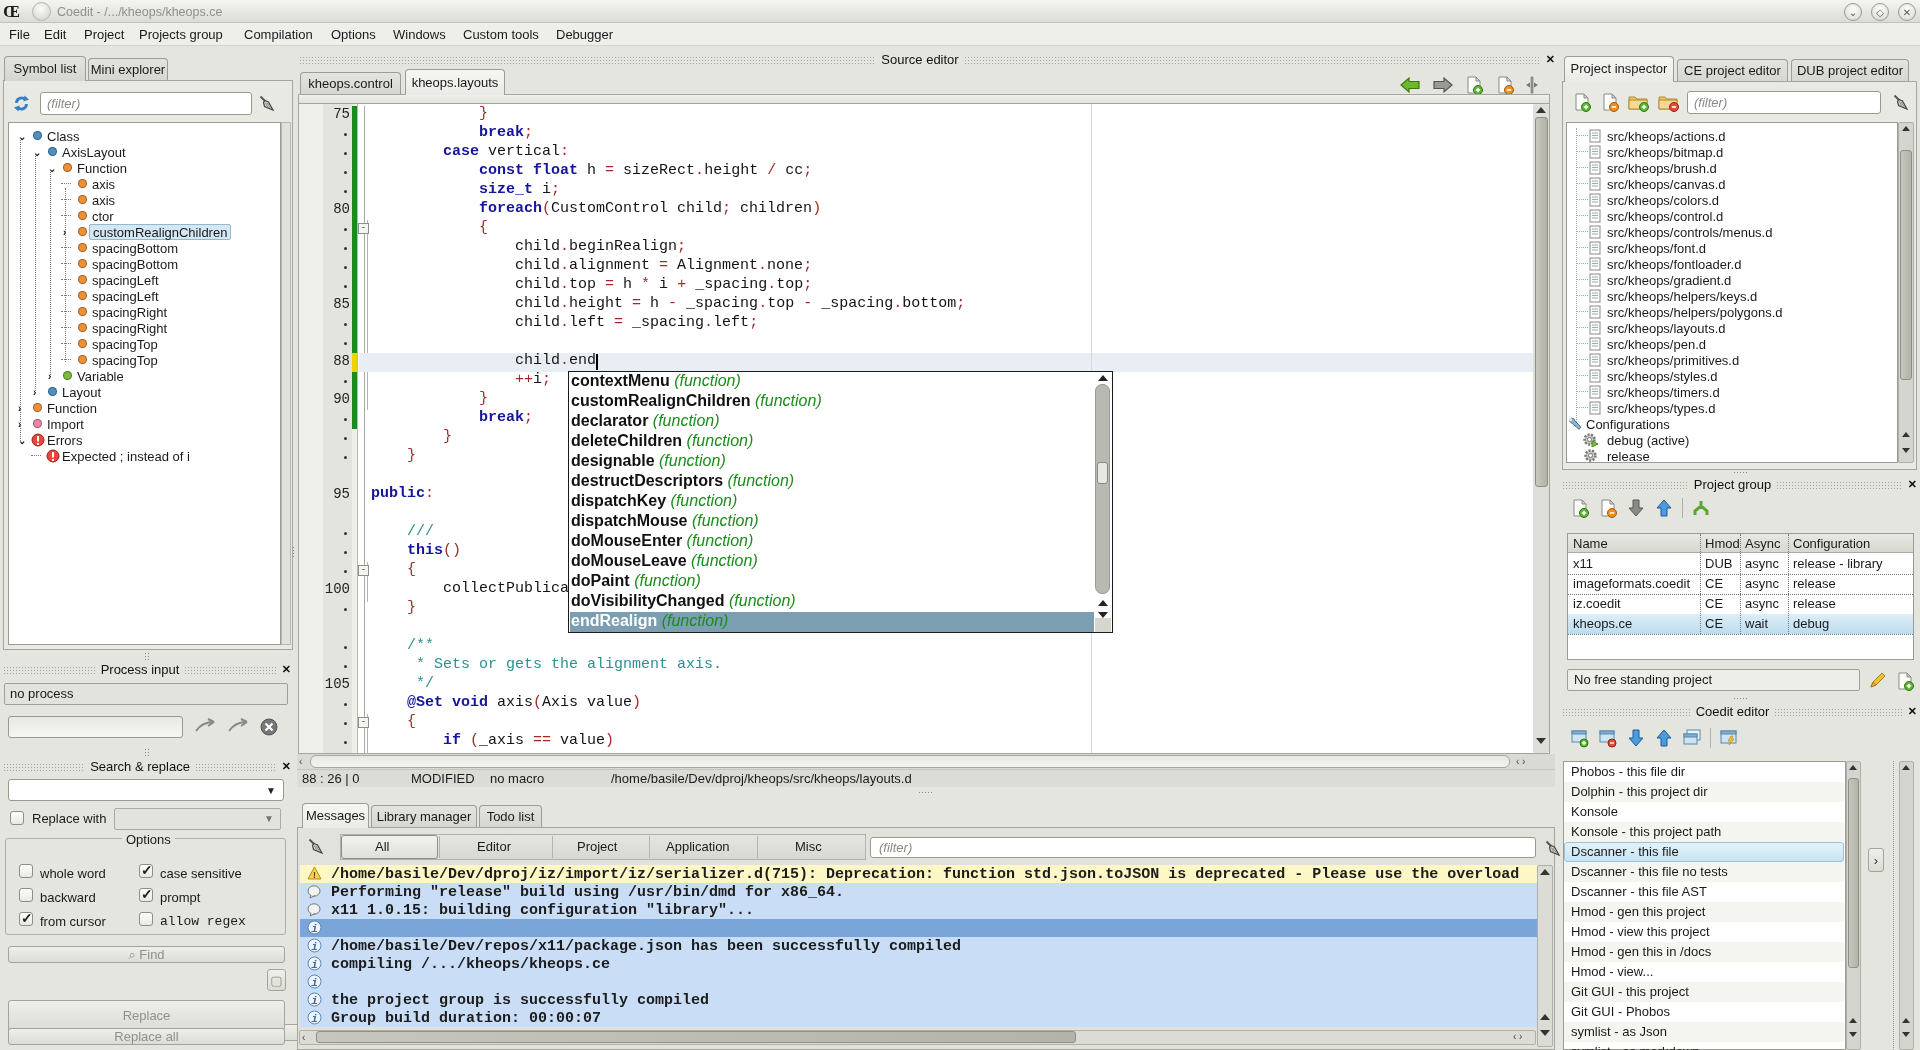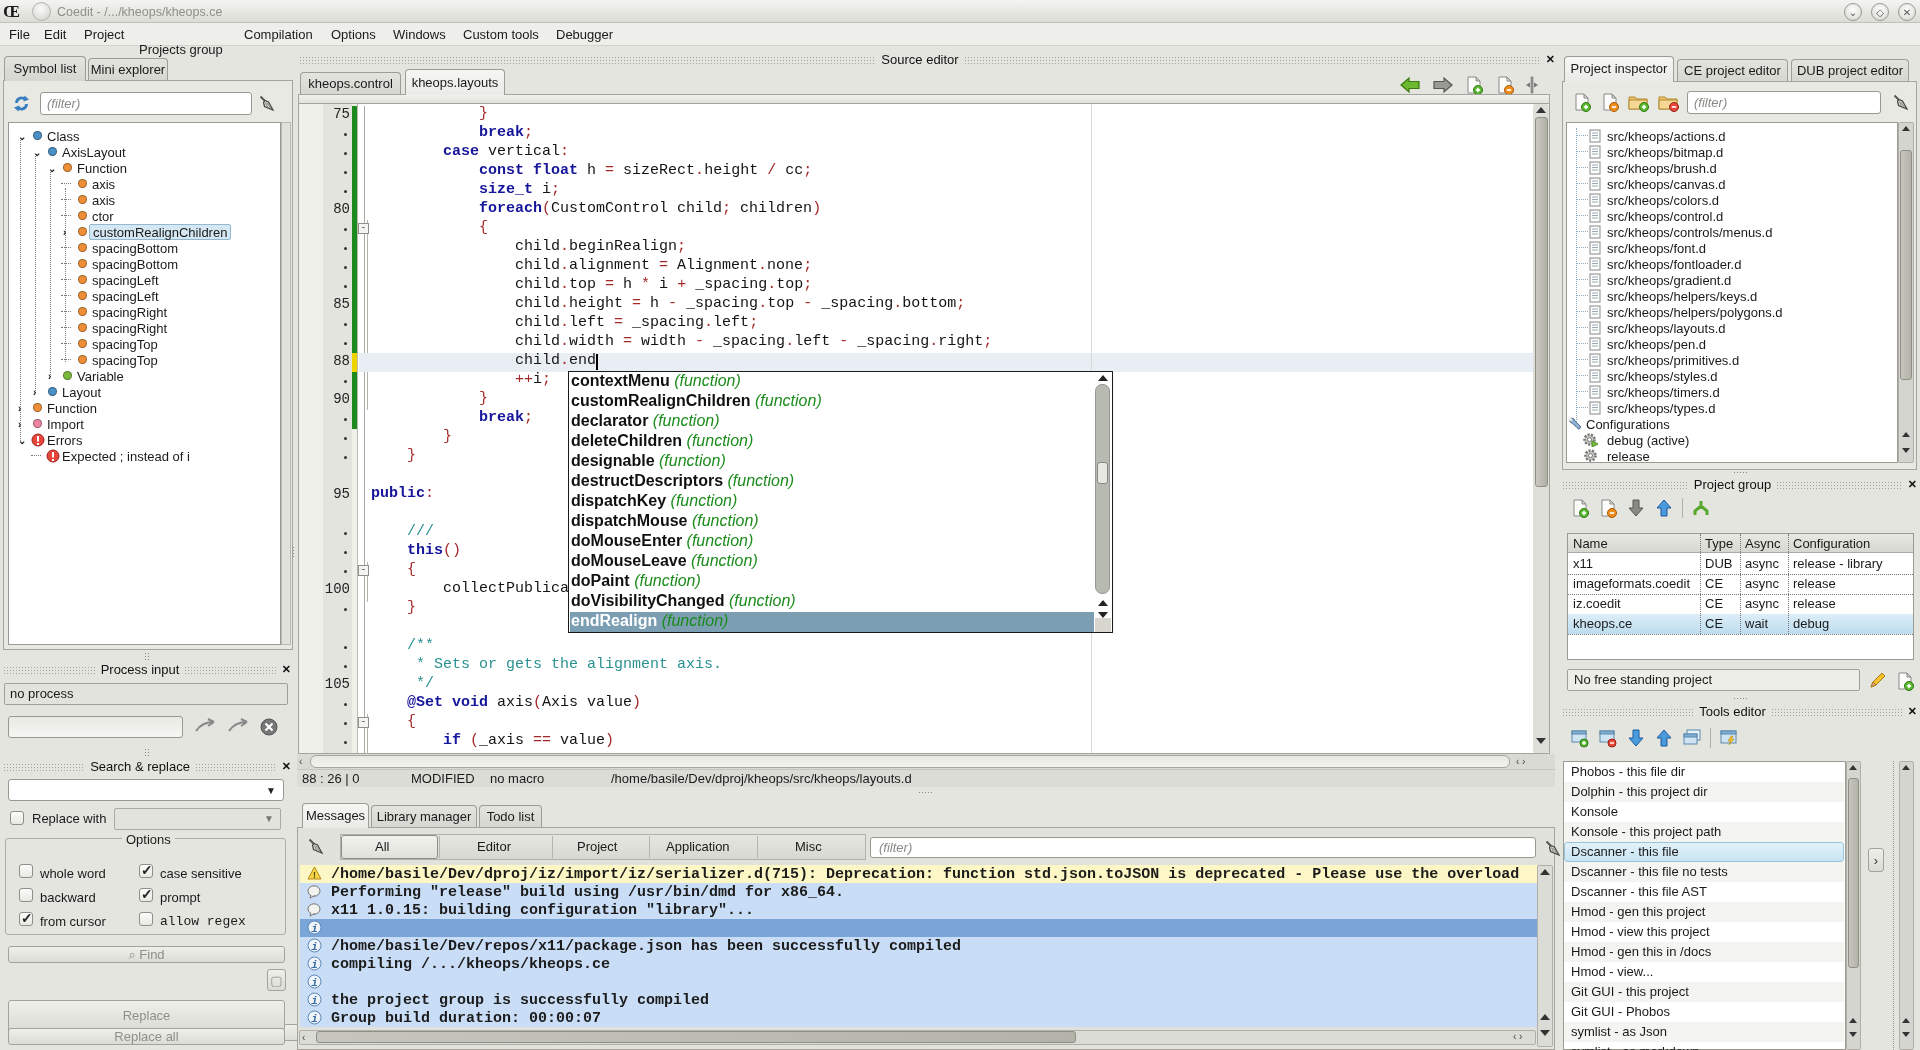--- a/index.html
+++ b/index.html
@@ -75,21 +75,21 @@
       <span>◇</span>
     </div>
 <div class="winbtn" style="left:1898px;">
       <span>✕</span>
     </div>
 
 <div class="abs" id="menubar">
 <span class="mitem" style="left:9px;">File</span>
 <span class="mitem" style="left:44px;">Edit</span>
 <span class="mitem" style="left:84px;">Project</span>
-<span class="mitem" style="left:139px;margin-top:15px;">Projects group</span>
+<span class="mitem" style="left:139px;">Projects group</span>
 <span class="mitem" style="left:244px;">Compilation</span>
 <span class="mitem" style="left:331px;">Options</span>
 <span class="mitem" style="left:393px;">Windows</span>
 <span class="mitem" style="left:463px;">Custom tools</span>
 <span class="mitem" style="left:556px;">Debugger</span>
 </div>
 
 <div class="tab" style="left:4px;top:56px;width:82px;height:25px;padding-top:4px;z-index:2;">Symbol list</div>
 <div class="tab" style="left:88px;top:58px;width:80px;height:23px;padding-top:3px;">Mini explorer</div>
 <div class="panel" style="left:3px;top:80px;width:290px;height:570px;"></div>
@@ -742,21 +742,21 @@
         </svg>
         <div style="width:1px;height:20px;background:#b0b0a8;"></div>
         <svg width="20" height="20">
           <path d="M10 3 v5 M10 8 l-6 5 v4 M10 8 l6 5 v4" stroke="#58a830" stroke-width="3" fill="none"></path>
         </svg>
       </div>
     </div>
 <div class="abs" style="left:1567px;top:533px;width:347px;height:127px;background:#fff;border:1px solid #9b9b93;">
       <div class="abs" style="left:0;top:0;width:345px;height:19px;background:linear-gradient(#e9e9e4,#d7d7d0);border-bottom:1px solid #aaa;"></div>
       <div class="abs" style="left:5px;top:2px;font-size:13px;">Name</div>
-      <div class="abs" style="left:137px;top:2px;font-size:13px;">Type</div>
+      <div class="abs" style="left:137px;top:2px;font-size:13px;">Hmod</div>
       <div class="abs" style="left:177px;top:2px;font-size:13px;">Async</div>
       <div class="abs" style="left:225px;top:2px;font-size:13px;">Configuration</div>
       <div class="abs" style="left:0;top:40px;width:345px;border-top:1px dotted #777;"></div>
       <div class="abs" style="left:5px;top:22px;font-size:13px;">x11</div>
       <div class="abs" style="left:137px;top:22px;font-size:13px;">DUB</div>
       <div class="abs" style="left:177px;top:22px;font-size:13px;">async</div>
       <div class="abs" style="left:225px;top:22px;font-size:13px;">release - library</div>
       <div class="abs" style="left:0;top:60px;width:345px;border-top:1px dotted #777;"></div>
       <div class="abs" style="left:5px;top:42px;font-size:13px;">imageformats.coedit</div>
       <div class="abs" style="left:137px;top:42px;font-size:13px;">CE</div>
@@ -789,21 +789,21 @@
         <path d="M4 2 h8 l4 4 v12 h-12 z" fill="#fcfcfa" stroke="#888"></path>
         <path d="M12 2 l4 4 h-4 z" fill="#d8d8d2" stroke="#888"></path>
         <circle cx="14" cy="15" r="4.5" fill="#58b630" stroke="#2e7a12"></circle>
         <rect x="11.8" y="14.2" width="4.4" height="1.6" fill="#fff"></rect>
         <rect x="13.2" y="12.8" width="1.6" height="4.4" fill="#fff"></rect>
       </svg>
     </div>
 
 <div class="hdr" style="left:1562px;top:705px;width:355px;">
       <div class="dots"></div>
-      <span class="lbl">Tools editor</span>
+      <span class="lbl">Coedit editor</span>
       <div class="dots"></div>
       <span class="x">✕</span>
     </div>
 <div class="abs" id="te-icons" style="left:1570px;top:728px;">
       <div style="display:flex;gap:8px;align-items:center;">
         <svg width="20" height="20">
           <rect x="2" y="3" width="14" height="11" fill="#cfe4f2" stroke="#5a88aa"></rect>
           <rect x="2" y="3" width="14" height="3" fill="#7fb0d4" stroke="#5a88aa"></rect>
           <circle cx="14" cy="15" r="4" fill="#58b630" stroke="#2e7a12"></circle>
           <rect x="12" y="14.3" width="4" height="1.4" fill="#fff"></rect>
@@ -887,21 +887,20 @@
     <div class="cl" style="top:238px;">                child<span class="p">.</span>beginRealign<span class="p">;</span></div>
     <div class="ld" style="left:344px;top:247px;"></div>
     <div class="cl" style="top:257px;">                child<span class="p">.</span>alignment <span class="p">=</span> Alignment<span class="p">.</span>none<span class="p">;</span></div>
     <div class="ld" style="left:344px;top:266px;"></div>
     <div class="cl" style="top:276px;">                child<span class="p">.</span>top <span class="p">=</span> h <span class="p">*</span> i <span class="p">+</span> _spacing<span class="p">.</span>top<span class="p">;</span></div>
     <div class="ld" style="left:344px;top:285px;"></div>
     <div class="cl" style="top:295px;">                child<span class="p">.</span>height <span class="p">=</span> h <span class="p">-</span> _spacing<span class="p">.</span>top <span class="p">-</span> _spacing<span class="p">.</span>bottom<span class="p">;</span></div>
     <div class="ln" style="left:316px;top:296px;">85</div>
     <div class="cl" style="top:314px;">                child<span class="p">.</span>left <span class="p">=</span> _spacing<span class="p">.</span>left<span class="p">;</span></div>
     <div class="ld" style="left:344px;top:323px;"></div>
-    <div class="cl" style="top:333px;">                child<span class="p">.</span>width <span class="p">=</span> width <span class="p">-</span> _spacing<span class="p">.</span>left <span class="p">-</span> _spacing<span class="p">.</span>right<span class="p">;</span></div>
     <div class="ld" style="left:344px;top:342px;"></div>
     <div class="cl" style="top:352px;">                child<span class="p">.</span>end</div>
     <div class="ln" style="left:316px;top:353px;">88</div>
     <div class="cl" style="top:371px;">                <span class="p">++</span>i<span class="p">;</span></div>
     <div class="ld" style="left:344px;top:380px;"></div>
     <div class="cl" style="top:390px;">            <span class="p">}</span></div>
     <div class="ln" style="left:316px;top:391px;">90</div>
     <div class="cl" style="top:409px;">            <span class="k">break</span><span class="p">;</span></div>
     <div class="ld" style="left:344px;top:418px;"></div>
     <div class="cl" style="top:428px;">        <span class="p">}</span></div>

